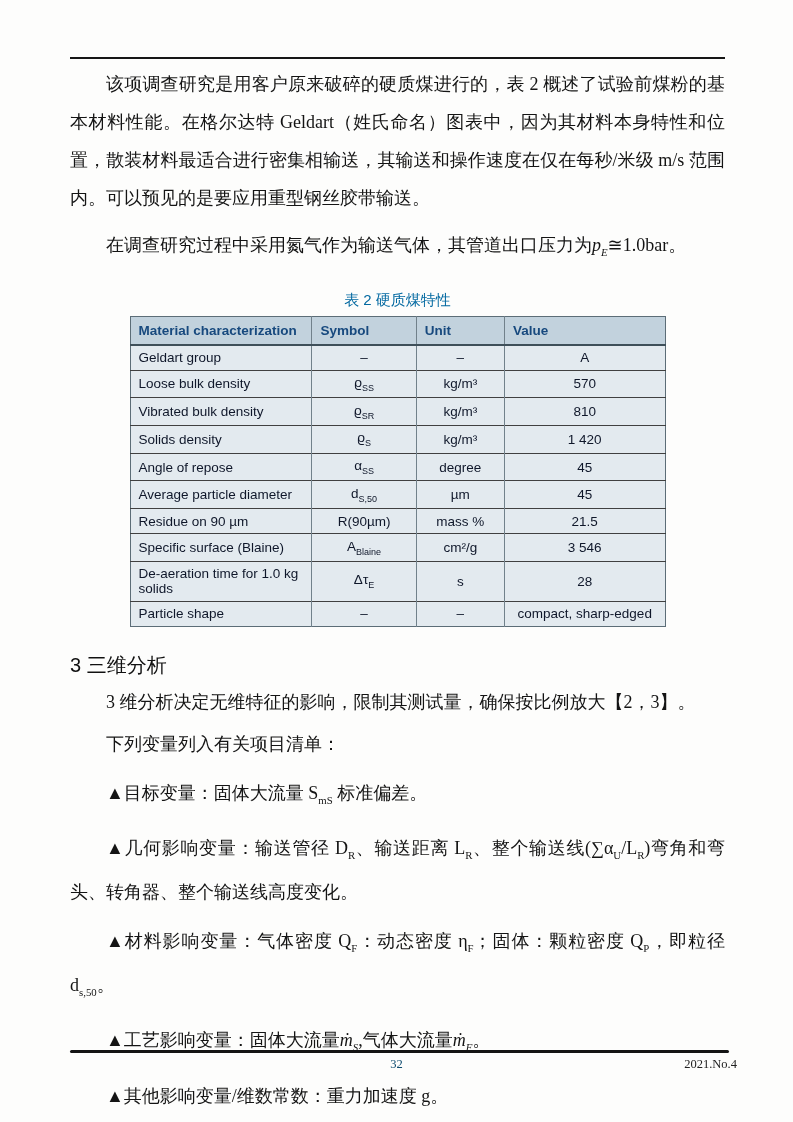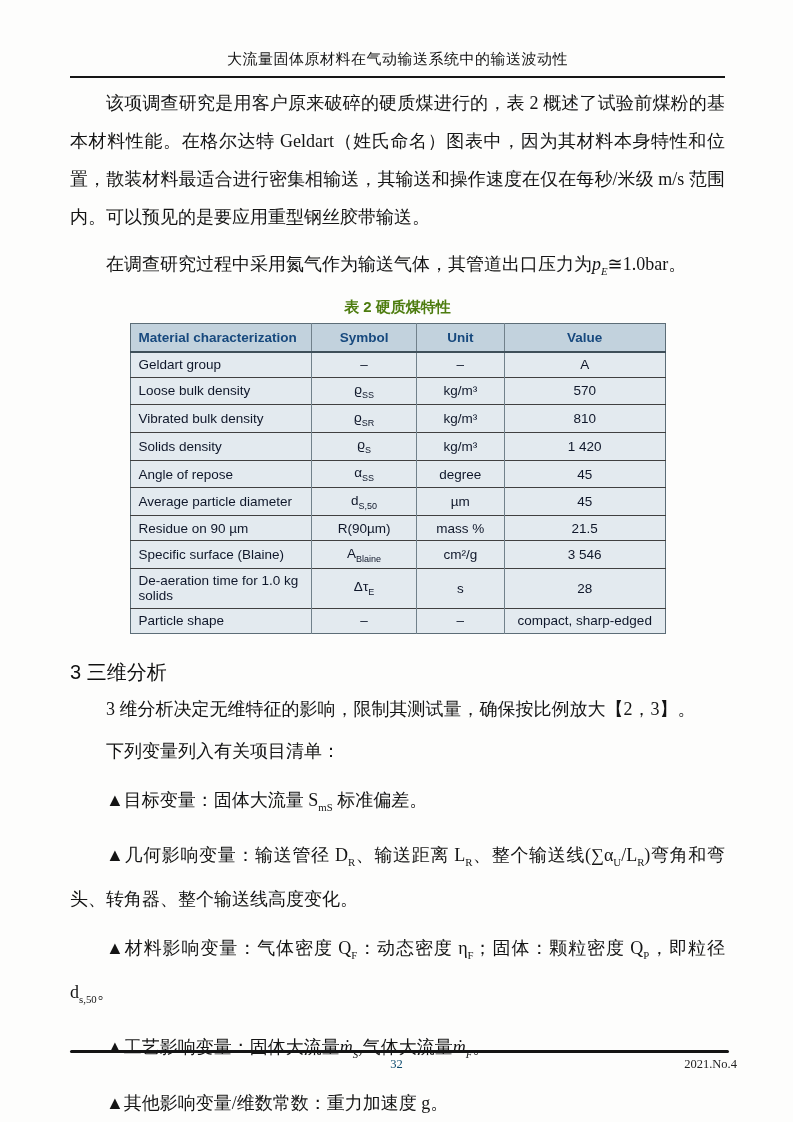--- a/index.html
+++ b/index.html
@@ -30,44 +30,44 @@
     text-align: justify;
     text-indent: 2em;
     margin: 0;
   }
   .para.p1 { margin-top: 6px; }
   .para.p2 { margin-top: 9px; }
   .var-italic { font-style: italic; }
   sub { font-size: 0.6em; }
 
   .table-caption {
-    margin-top: 8px;
+    margin-top: 20px;
     text-align: center;
     font-family: "Liberation Sans", "DejaVu Sans", sans-serif;
-    font-weight: bold;
+    font-weight: normal;
     font-size: 15px;
-    color: #4d7c0f;
+    color: #0369a1;
   }
 
   table.material-table {
     margin: 6px auto 0 auto;
     width: 536px;
     border-collapse: collapse;
     font-family: "Liberation Sans", "DejaVu Sans", sans-serif;
     border: 1.5px solid #5c6d77;
     background: #e3eaef;
   }
   table.material-table th {
     background: #c2d2dd;
     color: #17497e;
     font-size: 13.5px;
     font-weight: bold;
     padding: 6px 8px;
     border-bottom: 2.5px solid #3e4f59;
-    text-align: center;
+    text-align: left;
   }
   table.material-table td {
     color: #0f172a;
     font-size: 13.5px;
     padding: 4.5px 8px;
     text-align: center;
     border-top: 1px solid #404040;
   }
   table.material-table th:first-child,
   table.material-table td:first-child { text-align: left; }
@@ -98,21 +98,20 @@
     position: absolute; top: 1057px; right: 56px;
     font-size: 12.5px; color: #222;
   }
 </style>
 </head>
 <body>
 
 <div class="page">
 
   <div class="running-header">
-    <div class="running-title">大流量固体原材料在气动输送系统中的输送波动性</div>
     <div class="header-rule"></div>
   </div>
 
   <p class="para p1">该项调查研究是用客户原来破碎的硬质煤进行的，表 2 概述了试验前煤粉的基本材料性能。在格尔达特 Geldart（姓氏命名）图表中，因为其材料本身特性和位置，散装材料最适合进行密集相输送，其输送和操作速度在仅在每秒/米级 m/s 范围内。可以预见的是要应用重型钢丝胶带输送。</p>
 
   <p class="para p2"><span>在调查研究过程中采用氮气作为输送气体，其管道出口压力为</span><span class="var-italic">p</span><sub class="var-italic">E</sub><span>≅1.0bar。</span></p>
 
   <div class="table-caption">表 2  硬质煤特性</div>
 
   <table class="material-table">

